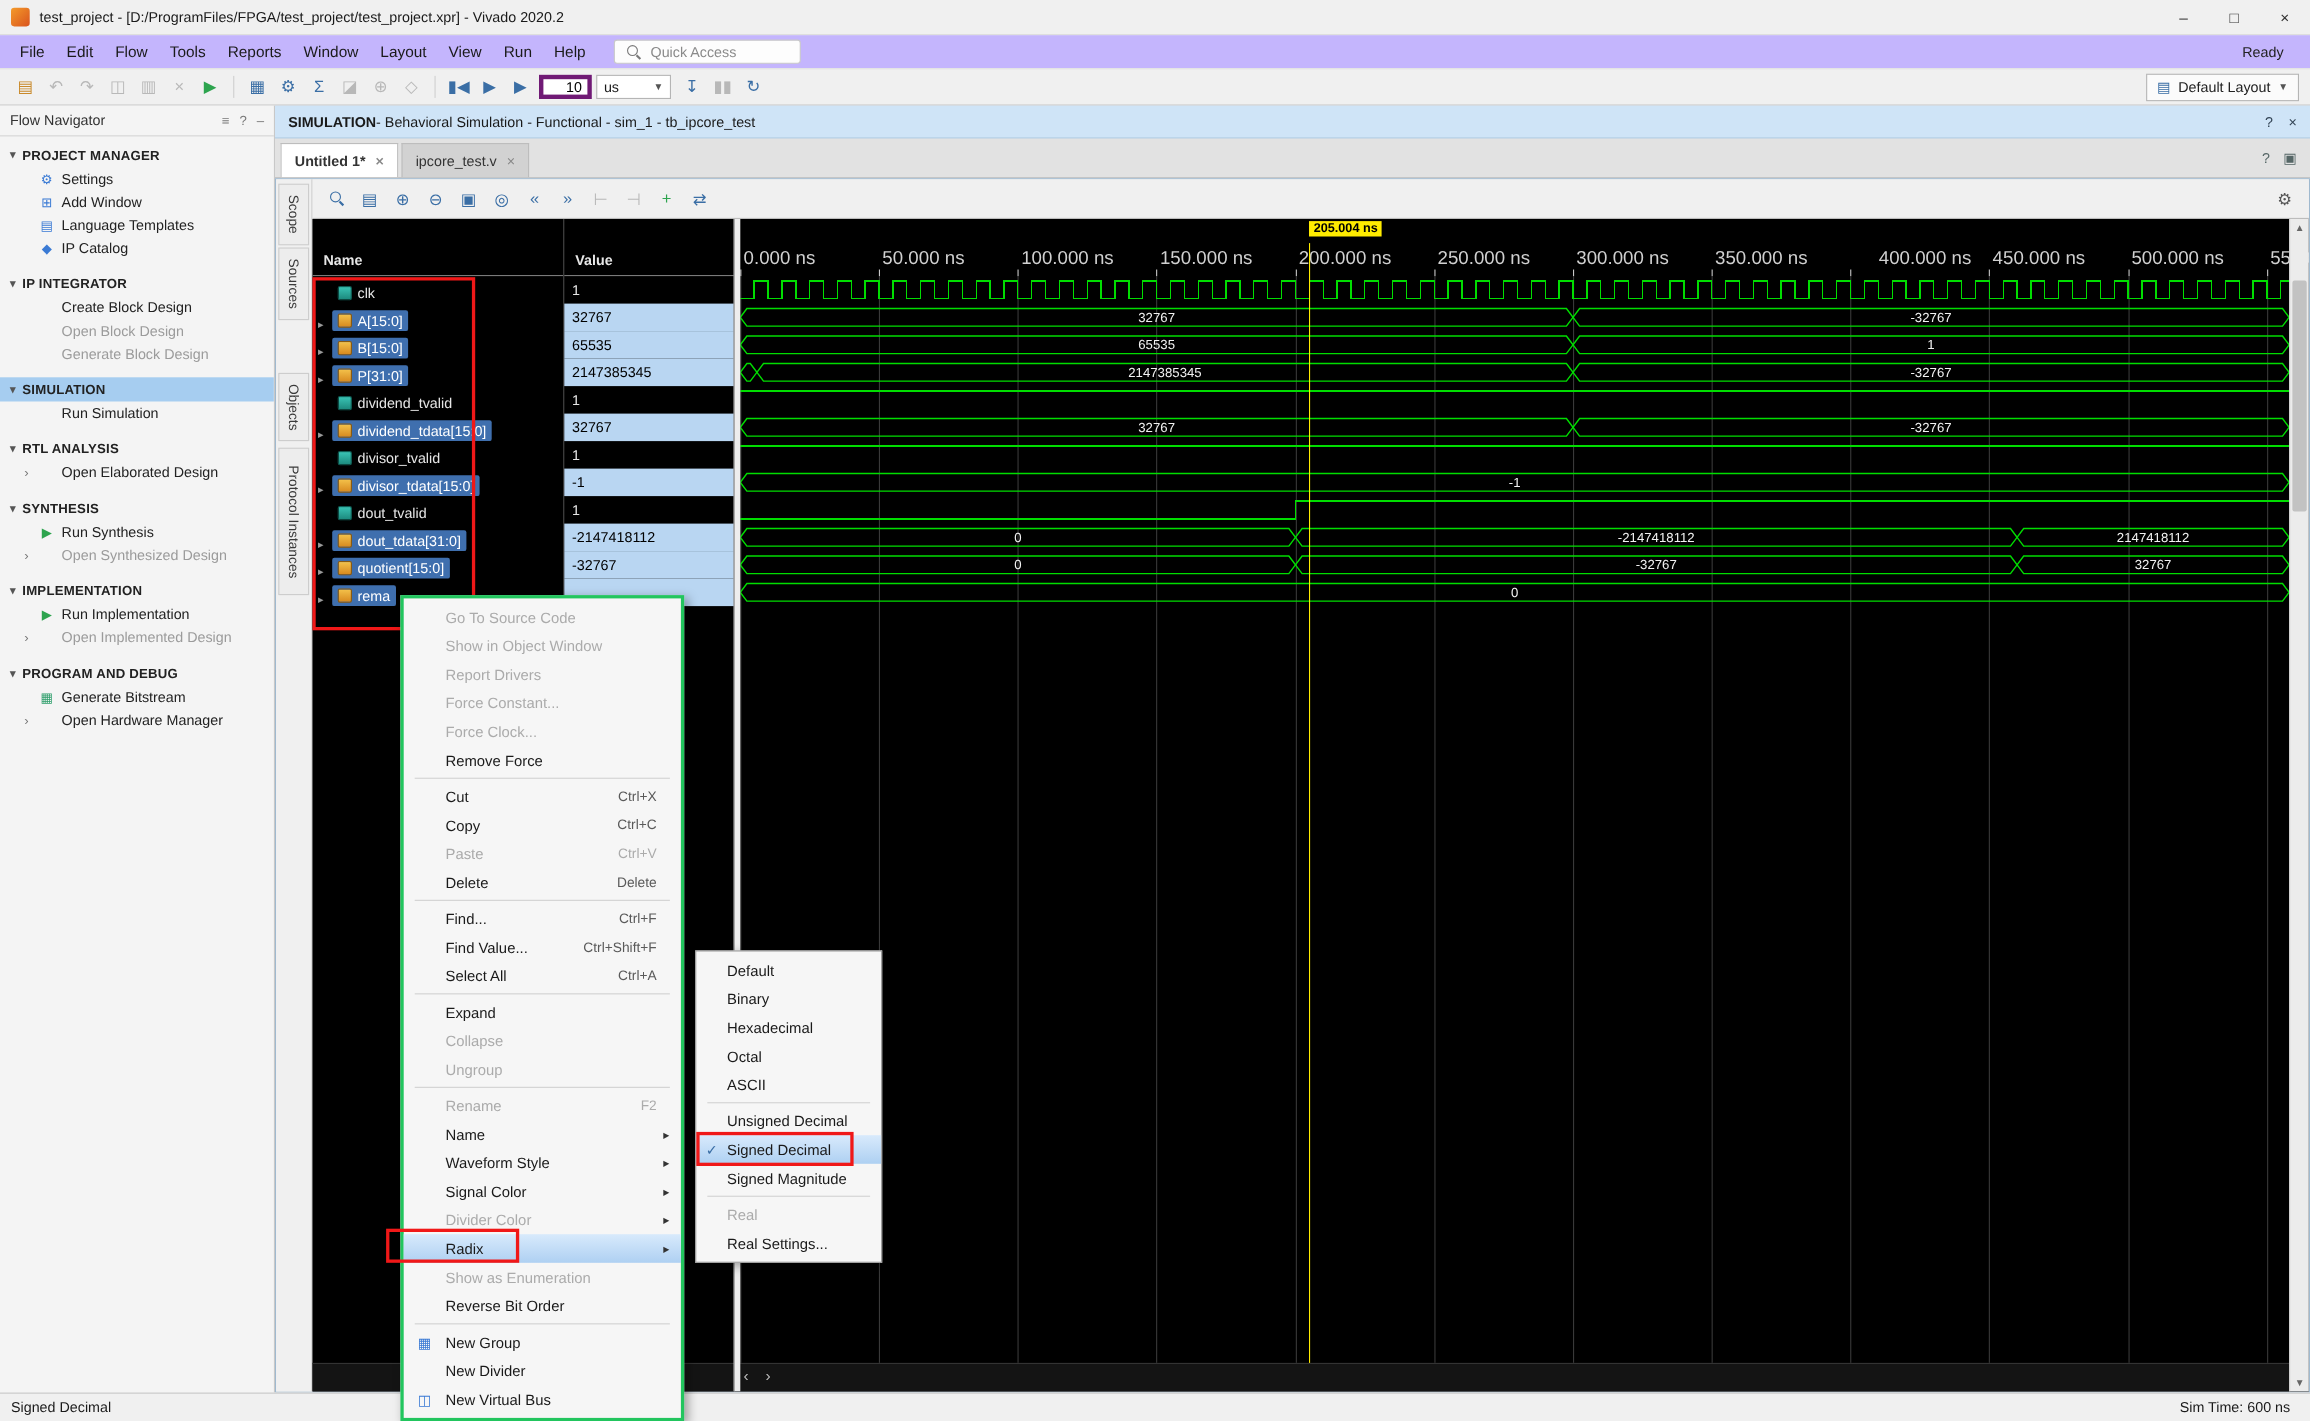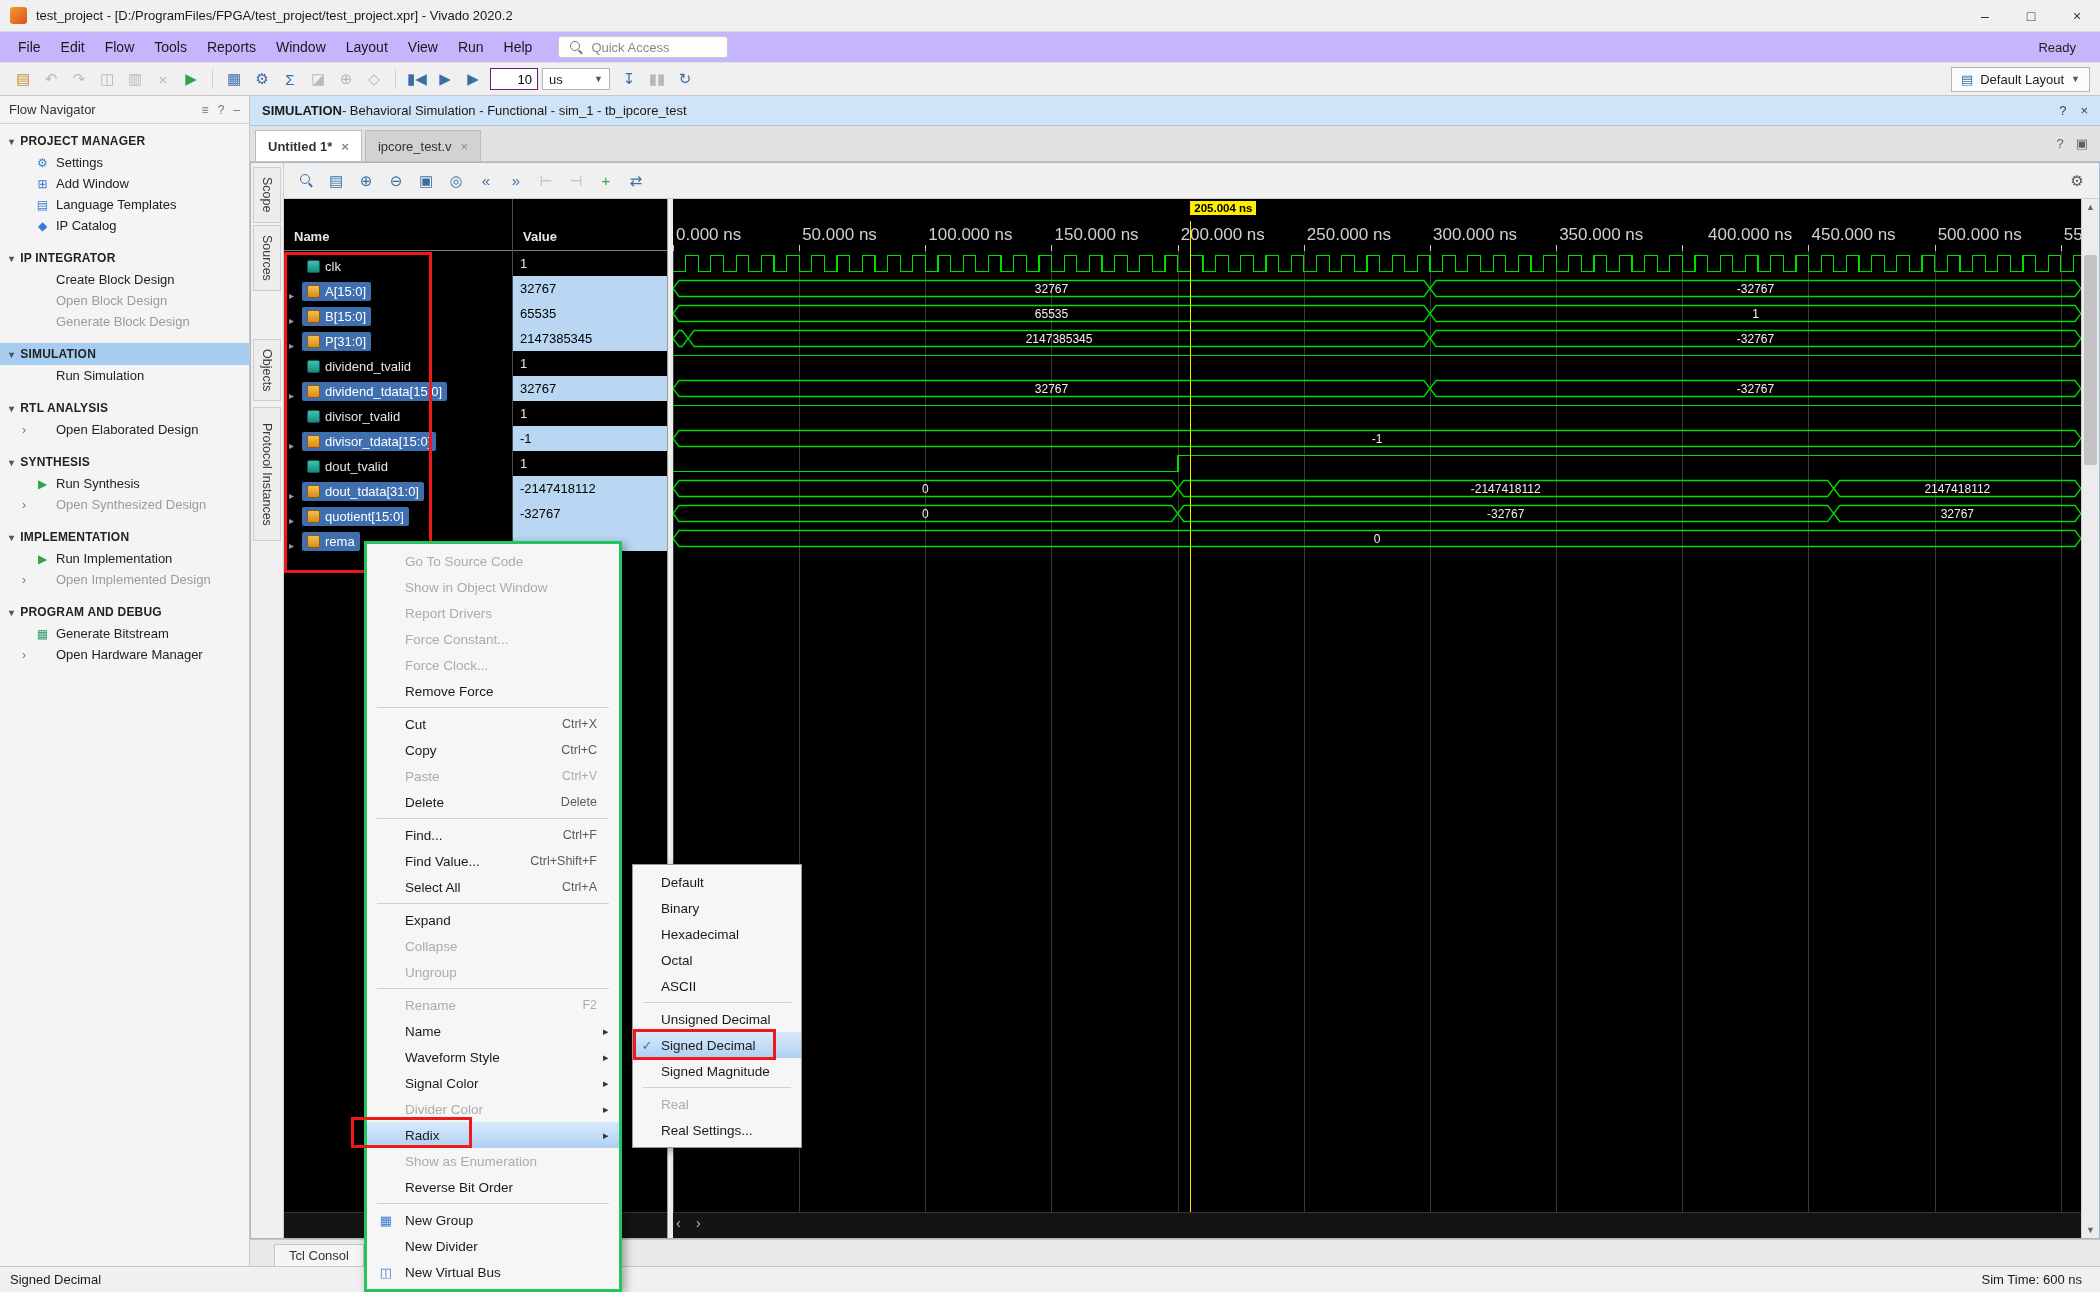--- a/index.html
+++ b/index.html
@@ -25,21 +25,21 @@
                   color:#8a8a8a; font-size:13px; width:170px; height:22px; }
   .ready { margin-left:auto; margin-right:16px; font-size:13px; color:#222; }
 
   
   .toolbar { height:34px; display:flex; align-items:center; gap:2px; padding:0 10px;
              background:#f0f0f0; border-top:1px solid #e2e2e2; border-bottom:1px solid #c6c6c6; }
   .tb-icon { min-width:26px; height:24px; display:flex; align-items:center; justify-content:center;
              font-size:15px; color:#4a7ab5; border-radius:3px; padding:0 2px; }
   .tb-icon.disabled { color:#b8b8b8; }
   .tb-sep { width:1px; height:20px; background:#cfcfcf; margin:0 6px; flex:none; }
-  .time-input { width:48px; height:22px; border:1px solid #701a75; text-align:right;
+  .time-input { width:48px; height:22px; border:4px solid #701a75; text-align:right;
                 padding-right:5px; font-size:13px; font-family:inherit; background:#fff; margin:0 2px; }
   .unit-select { display:flex; align-items:center; justify-content:space-between; width:68px; height:22px;
                  border:1px solid #b5b5b5; background:#fff; font-size:13px; padding:0 6px; margin-right:4px; }
   .unit-select .car { font-size:9px; color:#555; }
   .layout-select { margin-left:auto; display:flex; align-items:center; gap:7px; border:1px solid #b5b5b5;
                    background:#fbfbfb; height:25px; padding:0 9px; font-size:13px; color:#222; }
   .layout-select .car { font-size:9px; color:#555; }
 
   
   .icon-search { position:relative; width:15px; height:15px; display:inline-block; }
@@ -664,23 +664,20 @@
           </div>
           <div class="vscroll">
             <span class="vs-arrow" style="top:3px">▲</span>
             <div class="vs-thumb"></div>
             <span class="vs-arrow" style="bottom:3px">▼</span>
           </div>
         </div>
       </div>
     </div>
 
-    <div class="tcl-bar">
-      <span class="tcl-tab">Tcl Consol</span>
-    </div>
   </div>
 </div>
 
 <div class="statusbar">
   <span>Signed Decimal</span>
   <span class="right">Sim Time: 600 ns</span>
 </div>
 
 <div class="ctx-menu" id="ctx-menu">
     <div class="cm-item disabled">

